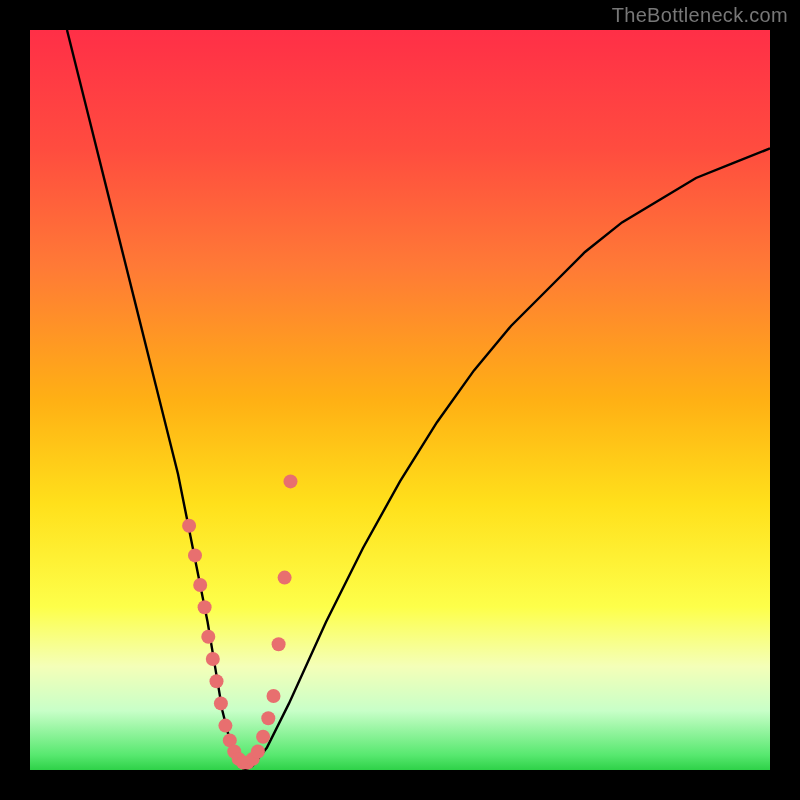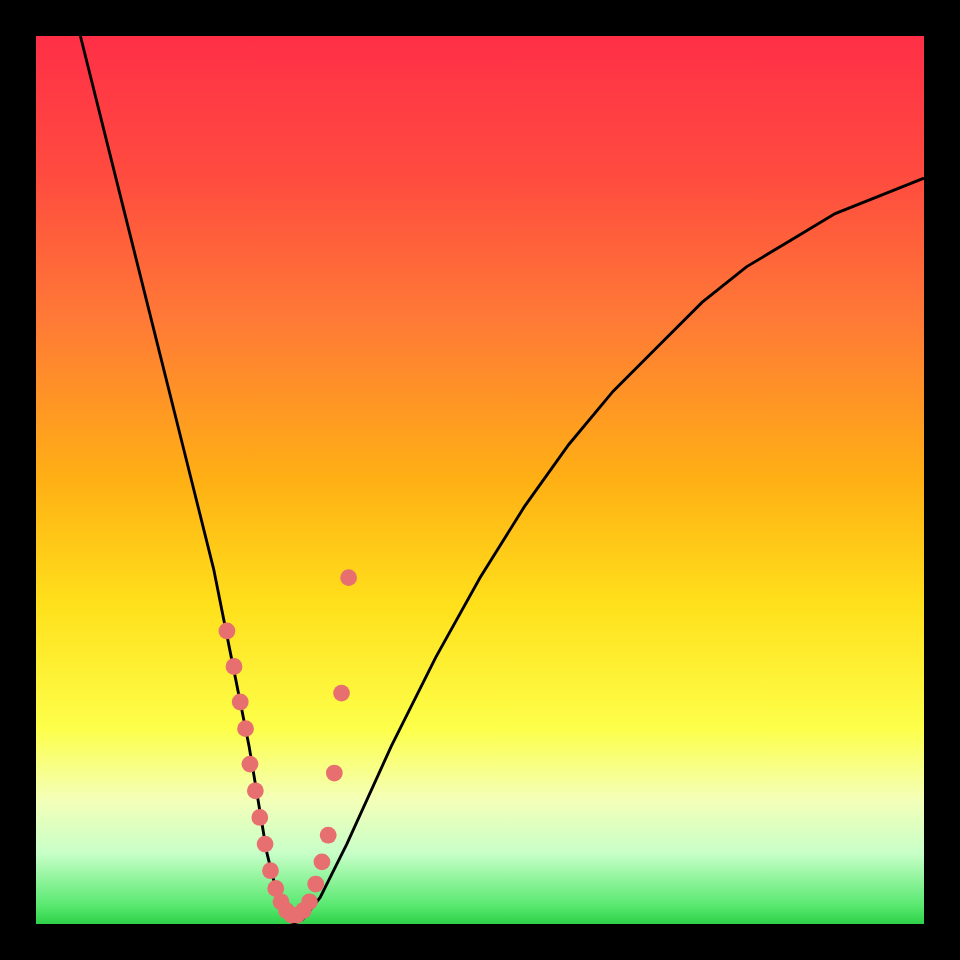--- a/index.html
+++ b/index.html
@@ -82,13 +82,14 @@
           <circle cx="227.9" cy="721.5" r="7" fill="#e86f6f"></circle>
           <circle cx="233.1" cy="706.7" r="7" fill="#e86f6f"></circle>
           <circle cx="238.3" cy="688.2" r="7" fill="#e86f6f"></circle>
           <circle cx="243.5" cy="666.0" r="7" fill="#e86f6f"></circle>
           <circle cx="248.6" cy="614.2" r="7" fill="#e86f6f"></circle>
           <circle cx="254.6" cy="547.6" r="7" fill="#e86f6f"></circle>
           <circle cx="260.5" cy="451.4" r="7" fill="#e86f6f"></circle>
         </g>
     </svg>
   </div>
+  <div class="watermark">TheBottleneck.com</div>
 </div>
 
 </body></html>

